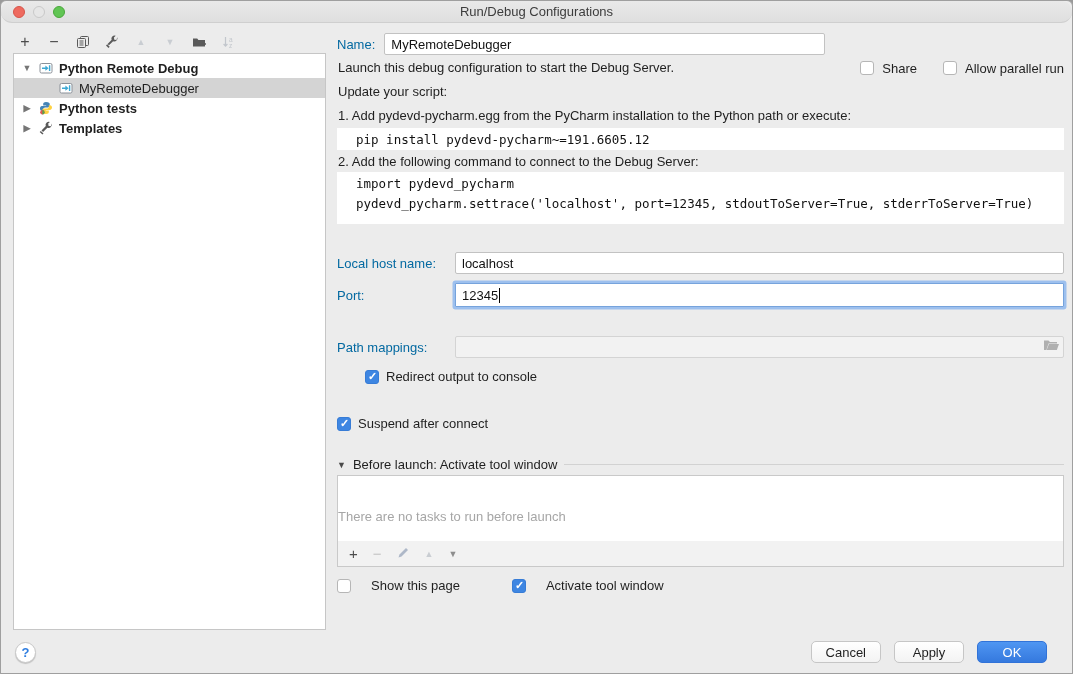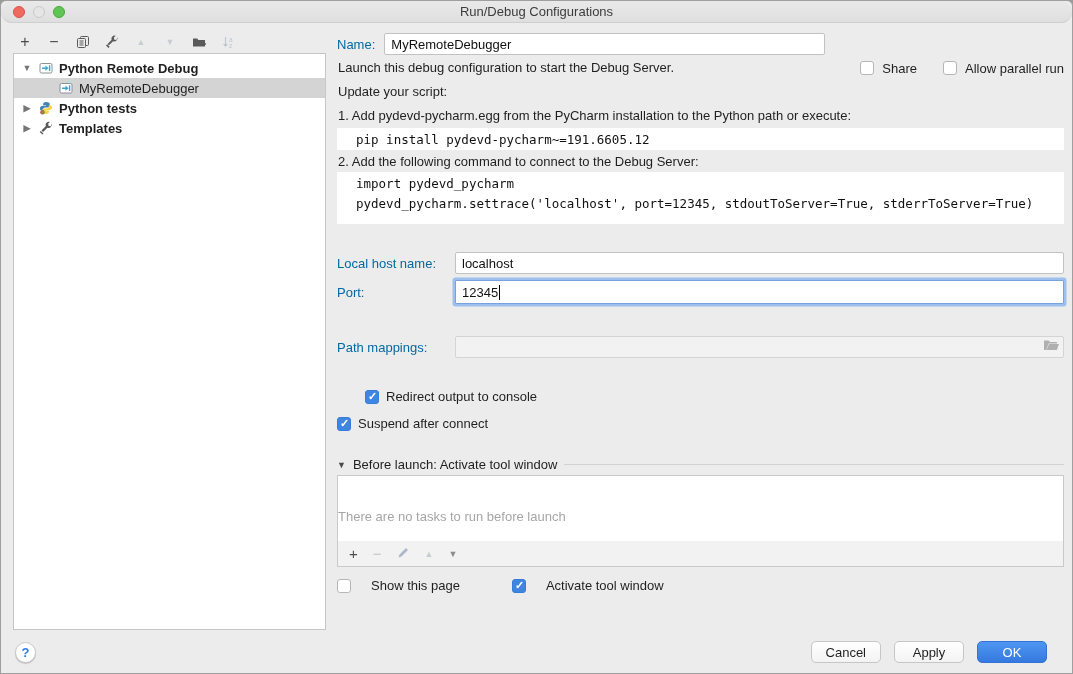--- a/index.html
+++ b/index.html
@@ -48,31 +48,31 @@
     font-family:"DejaVu Sans Mono","Liberation Mono",monospace; font-size:12.5px; color:#111;
     padding:2px 19px; line-height:20px; white-space:pre; }
   .name-row { top:32px; height:22px; gap:9px; }
   .name-row input { width:441px; }
   .hdr-checks { margin-left:auto; display:flex; align-items:flex-start; gap:8px;margin-top:48px; }
   .hdr-checks .gap { width:10px; }
   .cb { width:14px; height:14px; border:1px solid #b6b6b6; border-radius:3px; background:#fff; flex:none; }
   .cb.checked { background:#3e86e2; border-color:#377cd6; position:relative; }
   .cb.checked::after { content:"✓"; position:absolute; left:2px; top:-1px; color:#fff; font-size:11px; font-weight:bold; }
   .lh-row { top:251px; height:22px; }
-  .port-row { top:281px; height:20px; }
+  .port-row { top:281px; height:26px; }
   .path-row { top:335px; height:22px; }
   .flabel { width:118px; flex:none; }
   .lh-row input { flex:1; }
   .port-wrap { flex:1; position:relative; }
   .port-wrap input { width:100%; border:1px solid #76a3dc; box-shadow:0 0 0 2.5px #9dc0ee; border-radius:1px; height:24px; }
   .caret { position:absolute; left:44px; top:5px; width:1px; height:15px; background:#000; }
   .field-disabled { flex:1; height:22px; background:#f2f2f2; border:1px solid #d4d4d4; border-radius:2px;
     display:flex; align-items:center; justify-content:flex-end; padding-right:4px; }
   .cbrow { display:flex; align-items:center; gap:7px; }
-  .cb1 { top:388px;padding-left:28px; } .cb2 { top:415px; }
+  .cb1 { top:368px;padding-left:28px; } .cb2 { top:415px; }
   .blh { top:456px; display:flex; align-items:center; gap:7px; width:727px; }
   .blh .rule { flex:1; height:1px; background:#d2d2d2; }
   .bl-box { position:absolute; top:474px; left:0; width:727px; height:82px; background:#fff;
     border:1px solid #c9c9c9; display:flex; align-items:center; color:#a6a6a6; }
   .bl-tools { position:absolute; top:540px; left:0; width:727px; height:26px; background:#f2f2f2;
     border:1px solid #c9c9c9; border-top:none; display:flex; align-items:center; gap:15px; padding-left:11px; }
   .showpage { top:577px; gap:20px; }
   .showpage .spacer { width:12px; }
 
   

